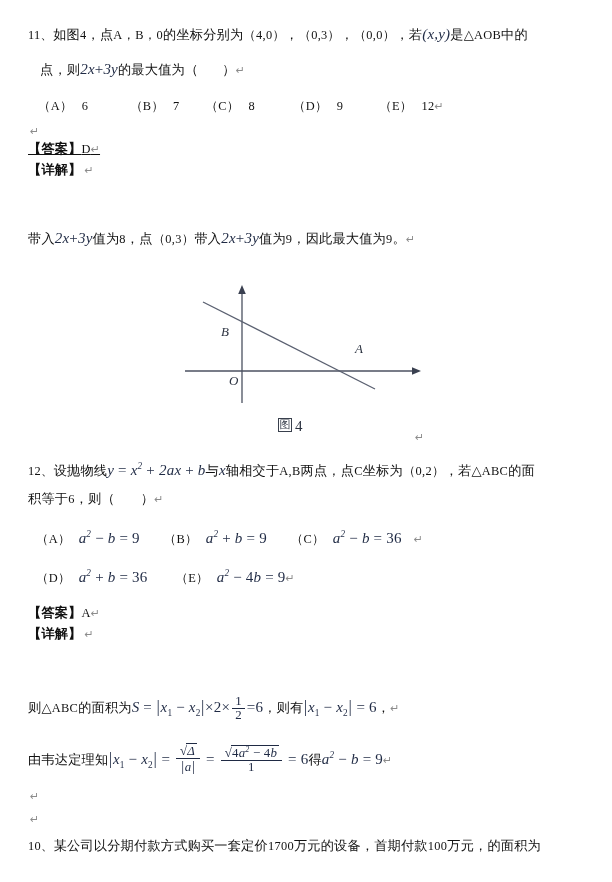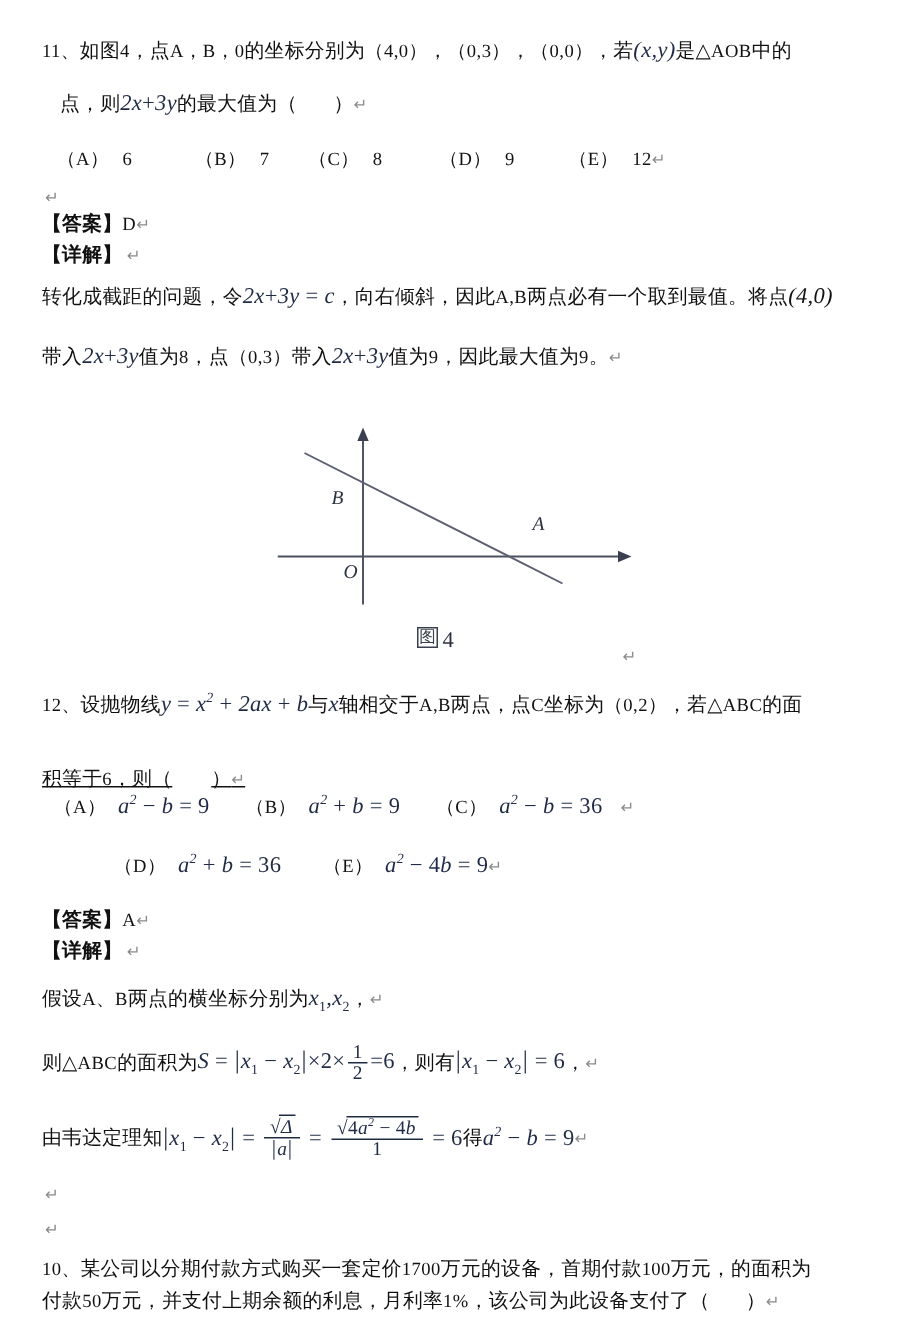--- a/index.html
+++ b/index.html
@@ -162,31 +162,28 @@
   </div>
 
   <div class="para" style="left:38px; top:99px;">
     <span class="lat">（A）</span><span class="lat" style="padding-left:9px">6</span><span style="display:inline-block;width:42px"></span><span class="lat">（B）</span><span class="lat" style="padding-left:9px">7</span><span style="display:inline-block;width:26px"></span><span class="lat">（C）</span><span class="lat" style="padding-left:9px">8</span><span style="display:inline-block;width:38px"></span><span class="lat">（D）</span><span class="lat" style="padding-left:9px">9</span><span style="display:inline-block;width:36px"></span><span class="lat">（E）</span><span class="lat" style="padding-left:9px">12</span><span class="pilcrow">↵</span>
   </div>
 
   <div class="para" style="left:30px; top:124px;">
     <span class="pilcrow">↵</span>
   </div>
 
-  <div class="para" style="left:28px; top:142px;">
+  <div class="para" style="left:28px; top:142px;text-decoration:underline;">
     <span class="cn" style="font-weight:bold">【答案】</span><span class="lat">D</span><span class="pilcrow">↵</span>
   </div>
 
   <div class="para" style="left:28px; top:163px;">
     <span class="cn" style="font-weight:bold">【详解】</span><span class="pilcrow" style="padding-left:3px">↵</span>
   </div>
 
-  <div class="para" style="left:28px; top:191px;">
-    <span class="cn">转化成截距的问题，令</span><span class="math">2<i>x</i><span class="op">+</span>3<i>y</i> <span class="op">=</span> <i>c</i></span><span class="cn">，向右倾斜，因此</span><span class="lat">A,B</span><span class="cn">两点必有一个取到最值。将点</span><span class="math mathblack">(4,0)</span>
-  </div>
 
   <div class="para" style="left:28px; top:231px;">
     <span class="cn">带入</span><span class="math">2<i>x</i><span class="op">+</span>3<i>y</i></span><span class="cn">值为</span><span class="lat">8</span><span class="cn">，点</span><span class="lat">（0,3）</span><span class="cn">带入</span><span class="math">2<i>x</i><span class="op">+</span>3<i>y</i></span><span class="cn">值为</span><span class="lat">9</span><span class="cn">，因此最大值为</span><span class="lat">9</span><span class="cn">。</span><span class="pilcrow">↵</span>
   </div>
 
   <div class="figure" style="left:185px; top:285px; width:240px; height:125px;">
     <svg width="240" height="125" viewBox="0 0 240 125">
 
       <line x1="57" y1="118" x2="57" y2="6" stroke="#4b5160" stroke-width="1.3"></line>
       <polygon points="57,0 53.2,9 60.8,9" fill="#3a4050"></polygon>
@@ -205,60 +202,54 @@
     <span class="boxglyph">图</span><span style="padding-left:3px">4</span>
   </div>
   <div class="para" style="left:415px; top:430px;">
     <span class="pilcrow">↵</span>
   </div>
 
   <div class="para" style="left:28px; top:463px;text-align:center;">
     <span class="lat">12、</span><span class="cn">设抛物线</span><span class="math"><i>y</i> <span class="op">=</span> <i>x</i><sup class="exp">2</sup> <span class="op">+</span> 2<i>ax</i> <span class="op">+</span> <i>b</i></span><span class="cn">与</span><span class="math">x</span><span class="cn">轴相交于</span><span class="lat">A,B</span><span class="cn">两点，点</span><span class="lat">C</span><span class="cn">坐标为</span><span class="lat">（0,2）</span><span class="cn">，若△</span><span class="lat">ABC</span><span class="cn">的面</span>
   </div>
 
-  <div class="para" style="left:28px; top:512px;text-decoration:underline;">
+  <div class="para" style="left:28px; top:492px;">
     <span class="cn">积等于</span><span class="lat">6</span><span class="cn">，则（</span><span class="cn" style="padding-left:26px">）</span><span class="pilcrow">↵</span>
   </div>
 
   <div class="para" style="left:36px; top:531px;">
     <span class="lat">（A）</span><span class="math" style="padding-left:8px"><i>a</i><sup class="exp">2</sup> <span class="op">−</span> <i>b</i> <span class="op">=</span> <span class="num">9</span></span><span style="display:inline-block;width:24px"></span><span class="lat">（B）</span><span class="math" style="padding-left:8px"><i>a</i><sup class="exp">2</sup> <span class="op">+</span> <i>b</i> <span class="op">=</span> <span class="num">9</span></span><span style="display:inline-block;width:24px"></span><span class="lat">（C）</span><span class="math" style="padding-left:8px"><i>a</i><sup class="exp">2</sup> <span class="op">−</span> <i>b</i> <span class="op">=</span> <span class="num">36</span></span><span class="pilcrow" style="padding-left:12px">↵</span>
   </div>
 
-  <div class="para" style="left:36px; top:570px;margin-left:40px;">
+  <div class="para" style="left:36px; top:570px;">
     <span class="lat">（D）</span><span class="math" style="padding-left:8px"><i>a</i><sup class="exp">2</sup> <span class="op">+</span> <i>b</i> <span class="op">=</span> <span class="num">36</span></span><span style="display:inline-block;width:28px"></span><span class="lat">（E）</span><span class="math" style="padding-left:8px"><i>a</i><sup class="exp">2</sup> <span class="op">−</span> <span class="num">4</span><i>b</i> <span class="op">=</span> <span class="num">9</span></span><span class="pilcrow">↵</span>
   </div>
 
   <div class="para" style="left:28px; top:606px;">
     <span class="cn" style="font-weight:bold">【答案】</span><span class="lat">A</span><span class="pilcrow">↵</span>
   </div>
 
   <div class="para" style="left:28px; top:627px;">
     <span class="cn" style="font-weight:bold">【详解】</span><span class="pilcrow" style="padding-left:3px">↵</span>
   </div>
 
-  <div class="para" style="left:28px; top:659px;">
-    <span class="cn">假设</span><span class="lat">A、B</span><span class="cn">两点的横坐标分别为</span><span class="math"><i>x</i><sub class="idx">1</sub>,<i>x</i><sub class="idx">2</sub></span><span class="cn">，</span><span class="pilcrow">↵</span>
-  </div>
 
   <div class="para" style="left:28px; top:695px;">
     <span class="cn">则△</span><span class="lat">ABC</span><span class="cn">的面积为</span><span class="math"><i>S</i> <span class="op">=</span> <span class="bar">|</span><i>x</i><sub class="idx">1</sub> <span class="op">−</span> <i>x</i><sub class="idx">2</sub><span class="bar">|</span><span class="op">×</span><span class="num">2</span><span class="op">×</span><span class="frac"><span class="n">1</span><span class="d">2</span></span><span class="op">=</span><span class="num">6</span></span><span class="cn">，则有</span><span class="math"><span class="bar">|</span><i>x</i><sub class="idx">1</sub> <span class="op">−</span> <i>x</i><sub class="idx">2</sub><span class="bar">|</span> <span class="op">=</span> <span class="num">6</span></span><span class="cn">，</span><span class="pilcrow">↵</span>
   </div>
 
   <div class="para" style="left:28px; top:745px;">
     <span class="cn">由韦达定理知</span><span class="math"><span class="bar">|</span><i>x</i><sub class="idx">1</sub> <span class="op">−</span> <i>x</i><sub class="idx">2</sub><span class="bar">|</span> <span class="op">=</span> <span class="frac tall"><span class="n"><span class="rad"><span class="sign">√</span><span class="body">Δ</span></span></span><span class="d"><span class="bar">|</span><i>a</i><span class="bar">|</span></span></span> <span class="op">=</span> <span class="frac tall"><span class="n"><span class="rad"><span class="sign">√</span><span class="body"><span class="num">4</span><i>a</i><sup class="exp">2</sup> <span class="op">−</span> <span class="num">4</span><i>b</i></span></span></span><span class="d"><span class="num">1</span></span></span> <span class="op">=</span> <span class="num">6</span></span><span class="cn">得</span><span class="math"><i>a</i><sup class="exp">2</sup> <span class="op">−</span> <i>b</i> <span class="op">=</span> <span class="num">9</span></span><span class="pilcrow">↵</span>
   </div>
 
   <div class="para" style="left:30px; top:789px;">
     <span class="pilcrow">↵</span>
   </div>
   <div class="para" style="left:30px; top:812px;">
     <span class="pilcrow">↵</span>
   </div>
 
   <div class="para" style="left:28px; top:839px;">
     <span class="lat">10、</span><span class="cn">某公司以分期付款方式购买一套定价</span><span class="lat">1700</span><span class="cn">万元的设备，首期付款</span><span class="lat">100</span><span class="cn">万元，的面积为</span>
   </div>
 
-  <div class="para" style="left:28px; top:860px;">
-    <span class="cn">付款</span><span class="lat">50</span><span class="cn">万元，并支付上期余额的利息，月利率</span><span class="lat">1%</span><span class="cn">，该公司为此设备支付了（</span><span class="cn" style="padding-left:24px">）</span><span class="pilcrow">↵</span>
-  </div>
 
 </div>
 
 </body></html>

